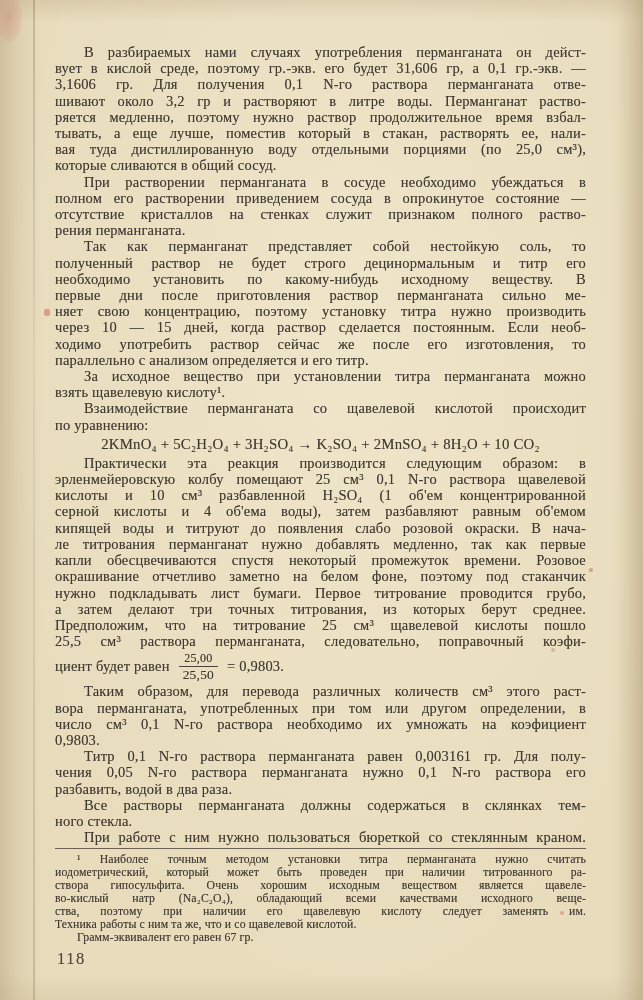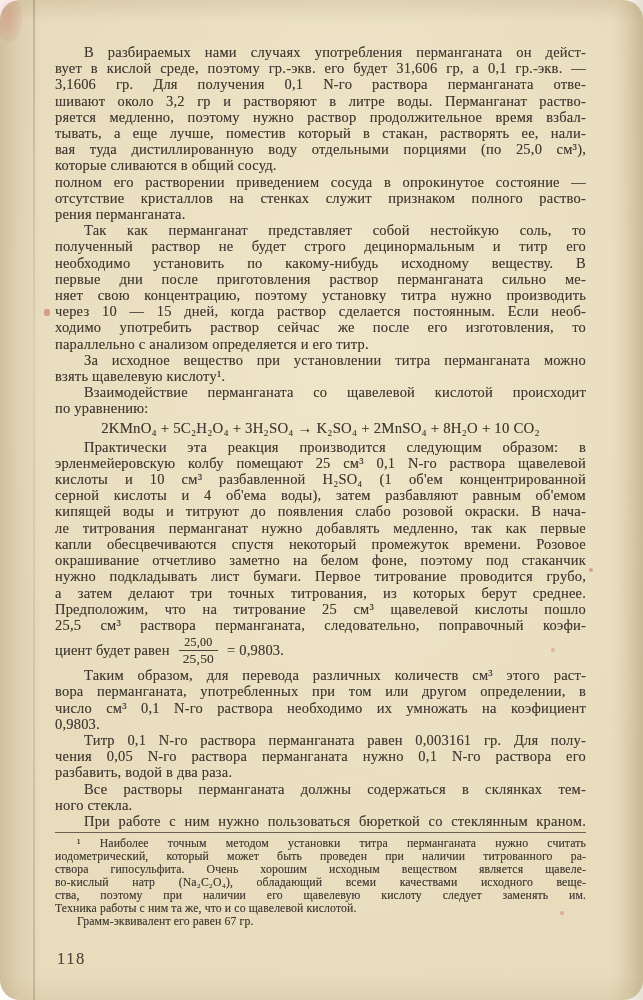--- a/index.html
+++ b/index.html
@@ -11,21 +11,20 @@
   }
   .page {
     position: absolute; inset: 0;
     background-color: #e8dcbd;
     background-image:
       radial-gradient(ellipse at 55% 35%, rgba(255,250,228,0.30), rgba(255,250,228,0) 72%),
       linear-gradient(90deg, rgba(176,156,118,0.45) 0px, rgba(176,156,118,0.18) 18px, rgba(176,156,118,0) 42px),
       linear-gradient(270deg, rgba(186,166,126,0.40) 0px, rgba(186,166,126,0.14) 14px, rgba(186,166,126,0) 34px),
       linear-gradient(180deg, rgba(176,156,118,0.28) 0px, rgba(176,156,118,0) 22px),
       linear-gradient(0deg, rgba(176,156,118,0.18) 0px, rgba(176,156,118,0) 26px);
-    border-radius: 20px;
   }
   .crease {
     position: absolute; left: 33px; top: 0; width: 2px; height: 100%;
     background: linear-gradient(180deg,
       rgba(130,110,78,0.34), rgba(130,110,78,0.10) 35%,
       rgba(130,110,78,0.16) 65%, rgba(130,110,78,0.30));
   }
   .right-shade {
     position: absolute; right: 0; top: 0; width: 26px; height: 100%;
     background: linear-gradient(270deg, rgba(170,150,110,0.30), rgba(170,150,110,0));
@@ -90,20 +89,21 @@
         <div class="line indent">В разбираемых нами случаях употребления перманганата он дейст-</div>
         <div class="line">вует в кислой среде, поэтому гр.-экв. его будет 31,606 гр, а 0,1 гр.-экв. —</div>
         <div class="line">3,1606 гр. Для получения 0,1 N-го раствора перманганата отве-</div>
         <div class="line">шивают около 3,2 гр и растворяют в литре воды. Перманганат раство-</div>
         <div class="line">ряется медленно, поэтому нужно раствор продолжительное время взбал-</div>
         <div class="line">тывать, а еще лучше, поместив который в стакан, растворять ее, нали-</div>
         <div class="line">вая туда дистиллированную воду отдельными порциями (по 25,0 см³),</div>
         <div class="line last">которые сливаются в общий сосуд.</div>
       </div>
       <div class="para">
+        <div class="line indent">При растворении перманганата в сосуде необходимо убеждаться в</div>
         <div class="line">полном его растворении приведением сосуда в опрокинутое состояние —</div>
         <div class="line">отсутствие кристаллов на стенках служит признаком полного раство-</div>
         <div class="line last">рения перманганата.</div>
       </div>
       <div class="para">
         <div class="line indent">Так как перманганат представляет собой нестойкую соль, то</div>
         <div class="line">полученный раствор не будет строго децинормальным и титр его</div>
         <div class="line">необходимо установить по какому-нибудь исходному веществу. В</div>
         <div class="line">первые дни после приготовления раствор перманганата сильно ме-</div>
         <div class="line">няет свою концентрацию, поэтому установку титра нужно производить</div>

